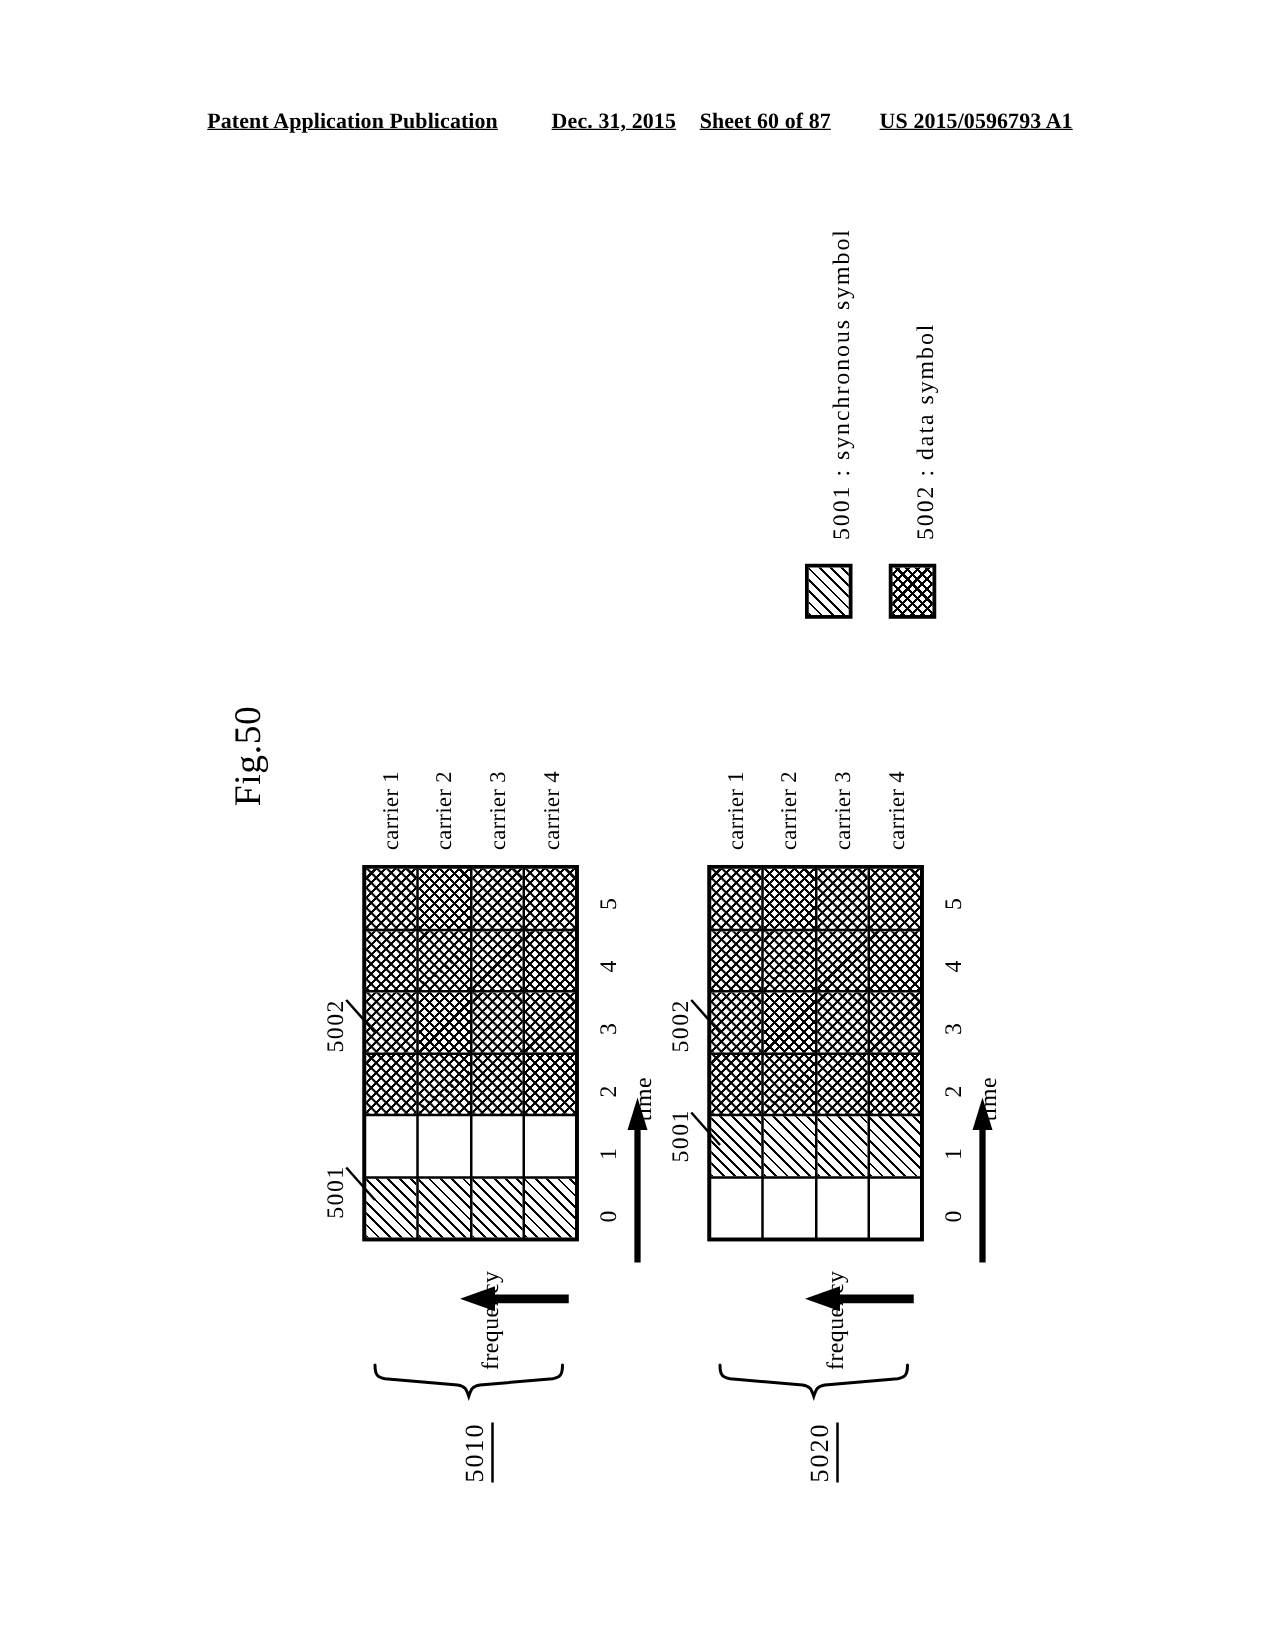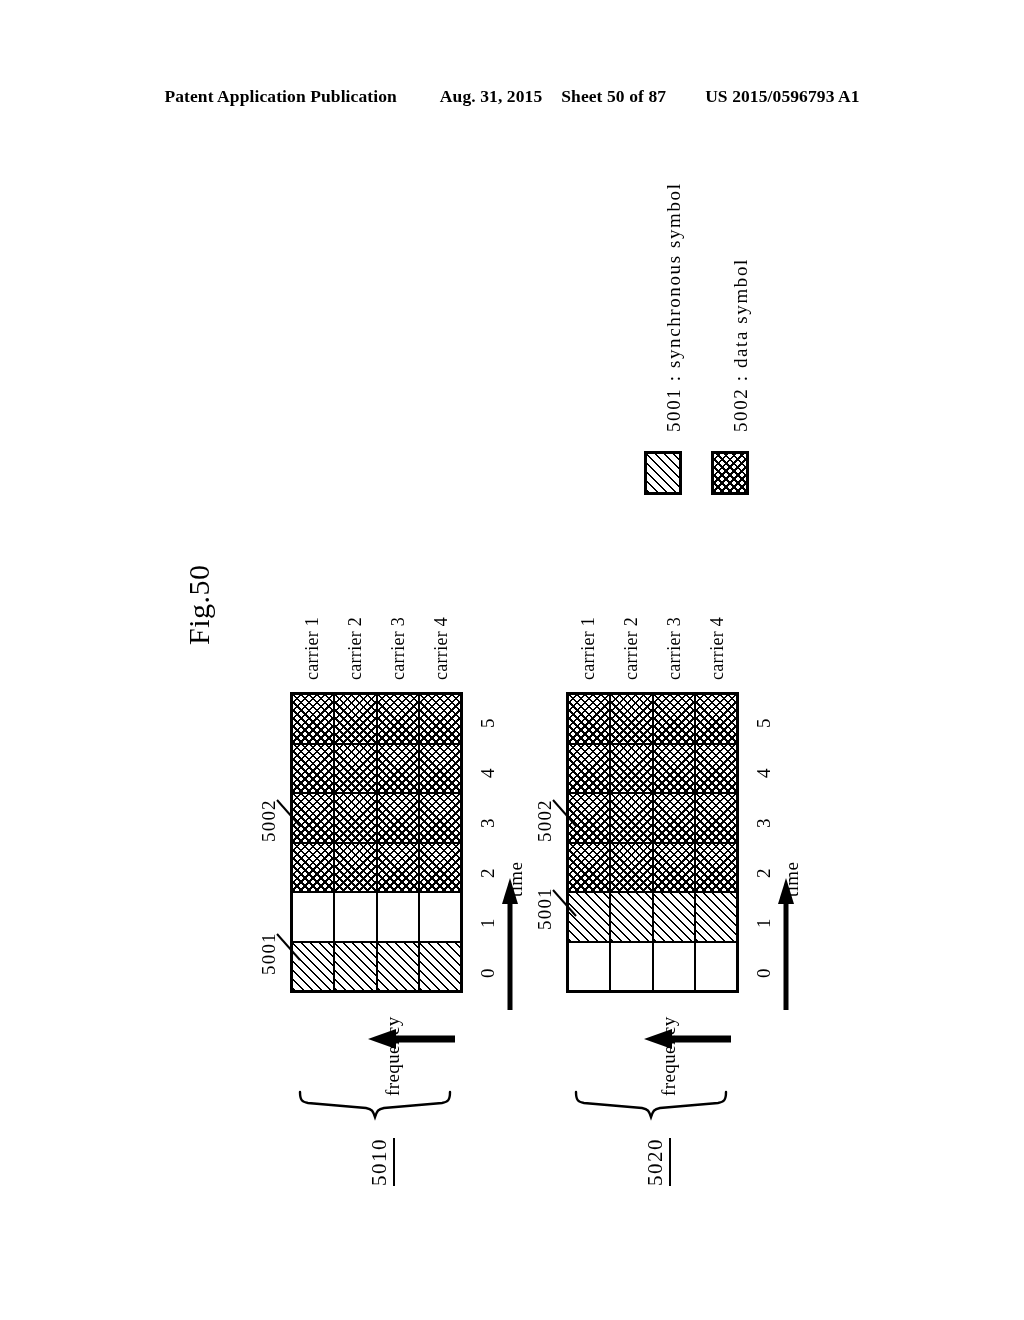--- a/index.html
+++ b/index.html
@@ -22,21 +22,21 @@
     top: 86px;
     left: 0;
     width: 1024px;
     text-align: center;
     font-family: "Liberation Serif", serif;
     font-weight: bold;
     font-size: 17.5px;
     letter-spacing: 0.1px;
     white-space: nowrap;
   }
-  #page-header .hdr-seg { display: inline-block; vertical-align: baseline; }
+  #page-header .hdr-seg { display: inline-block; vertical-align: baseline; text-decoration: underline; }
   #page-header .gap-lg { display: inline-block; width: 34px; }
   #page-header .gap-sm { display: inline-block; width: 10px; }
   #page-header .gap-md { display: inline-block; width: 30px; }
 
   
   
   #figure-stage {
     position: absolute;
     left: 0;
     top: 0;
@@ -144,23 +144,23 @@
     width: 1024px; height: 1320px;
     pointer-events: none;
   }
 </style>
 </head>
 <body>
 
 <div id="page-header">
   <span class="hdr-seg">Patent Application Publication</span>
   <span class="gap-lg"></span>
-  <span class="hdr-seg">Aug. 31, 2015</span>
+  <span class="hdr-seg">Dec. 31, 2015</span>
   <span class="gap-sm"></span>
-  <span class="hdr-seg">Sheet 50 of 87</span>
+  <span class="hdr-seg">Sheet 60 of 87</span>
   <span class="gap-md"></span>
   <span class="hdr-seg">US 2015/0596793 A1</span>
 </div>
 
 <div id="figure-stage">
 
   <div class="rot rot90" id="fig-label" style="left:182px; top:645px;">Fig.50</div>
 
   <div class="legend-swatch fill-sync" style="left:644px; top:451px;"></div>
   <div class="rot rot90 legend-text" style="left:663px; top:432px;">5001 : synchronous symbol</div>

